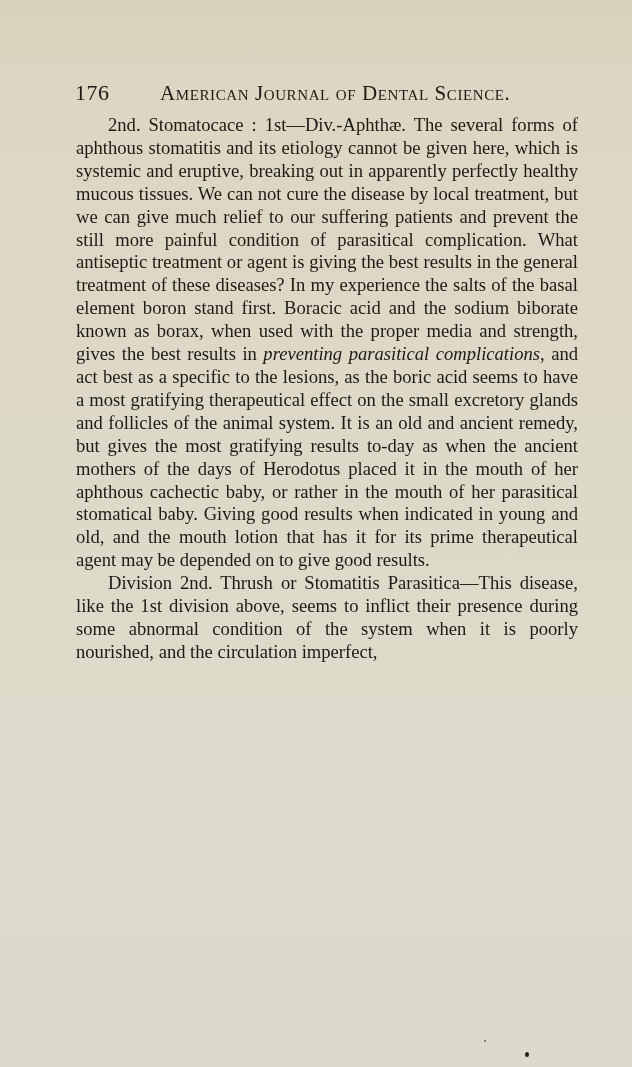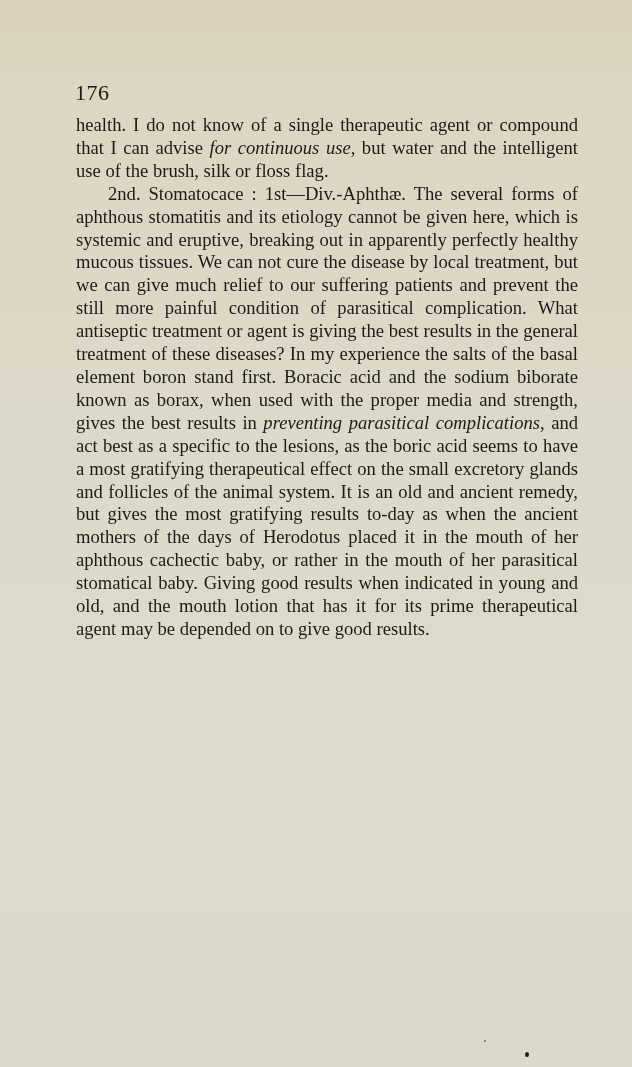--- a/index.html
+++ b/index.html
@@ -63,21 +63,22 @@
       position: absolute;
       background: #1e1b17;
       border-radius: 50%;
     }
   </style>
 </head>
 <body>
 
 <div class="page-header">
   <span class="page-number">176</span>
+  <span class="running-title">American Journal of Dental Science.</span>
 </div>
 
 <div class="body-text">
-  <p><span>health.  I do not know of a single therapeutic agent or compound that I can advise </span><em>for continuous use</em><span>, but water and the intelligent use of the brush, silk or floss flag.</span></p>
   <p class="indent"><span>2nd.  Stomatocace :  1st—Div.-Aphthæ.  The several forms of aphthous stomatitis and its etiology cannot be given here, which is systemic and eruptive, breaking out in apparently perfectly healthy mucous tissues.  We can not cure the disease by local treatment, but we can give much relief to our suffering patients and prevent the still more painful condition of parasitical complication.  What antiseptic treatment or agent is giving the best results in the general treatment of these diseases?  In my experience the salts of the basal element boron stand first.  Boracic acid and the sodium biborate known as borax, when used with the proper media and strength, gives the best results in </span><em>preventing parasitical complications</em><span>, and act best as a specific to the lesions, as the boric acid seems to have a most gratifying therapeutical effect on the small excretory glands and follicles of the animal system.  It is an old and ancient remedy, but gives the most gratifying results to-day as when the ancient mothers of the days of Herodotus placed it in the mouth of her aphthous cachectic baby, or rather in the mouth of her parasitical stomatical baby. Giving good results when indicated in young and old, and the mouth lotion that has it for its prime therapeutical agent may be depended on to give good results.</span></p>
+  <p class="indent"><span>Division 2nd.  Thrush or Stomatitis Parasitica—This disease, like the 1st division above, seems to inflict their presence during some abnormal condition of the system when it is poorly nourished, and the circulation imperfect,</span></p>
 </div>
 
 <div class="speck" style="left:525px; top:1052px; width:4px; height:5px;"></div>
 <div class="speck" style="left:484px; top:1040px; width:2px; height:2px; opacity:0.6;"></div>
 
 </body></html>

